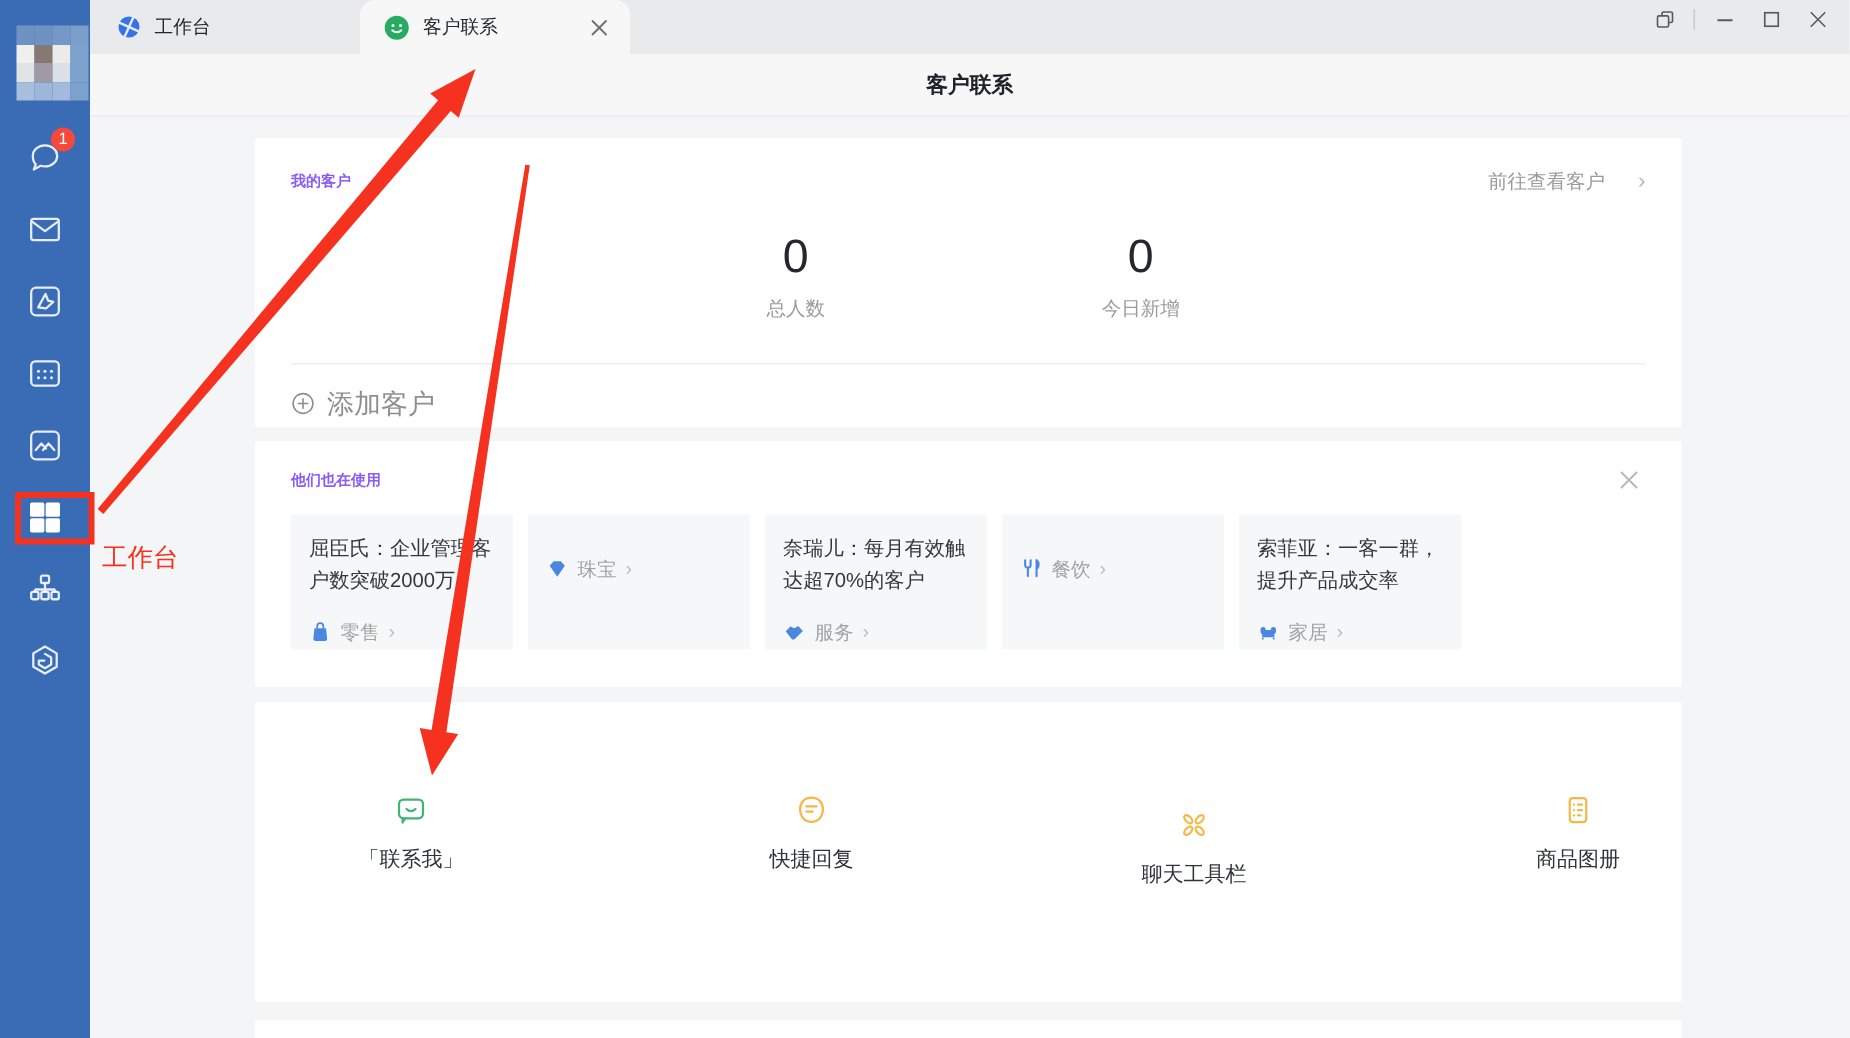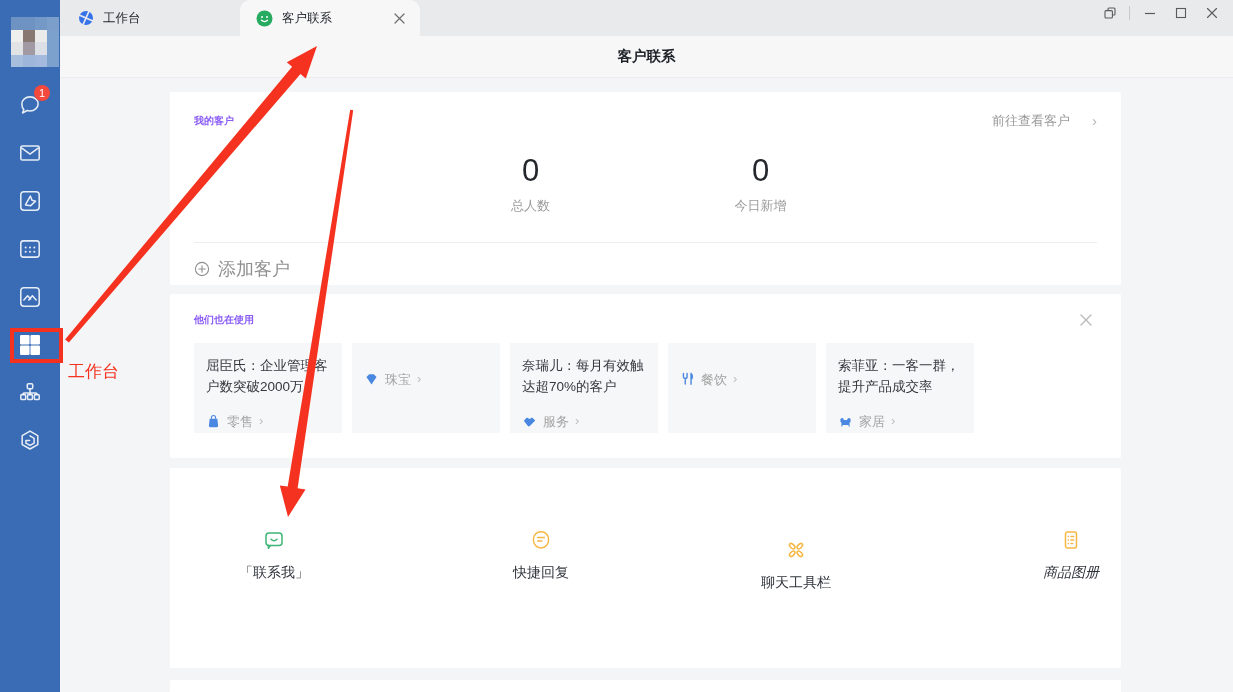--- a/index.html
+++ b/index.html
@@ -62,21 +62,21 @@
   .tile-tag { font-size:13px; color:#a3a3a3; }
   .tile-foot .chev { color:#bdbdbd; font-size:13px; }
 
   .tools-grid { position:absolute; left:24px; top:0; width:903px; height:200px; }
   .tool-item { position:absolute; width:170px; transform:translateX(-50%); text-align:center; cursor:pointer; }
   .tool-item .t-icon { height:22px; display:flex; justify-content:center; }
   .tool-label { margin-top:13px; font-size:14px; color:#30343a; }
   .tp-1 { left:80px;  top:61px; }
   .tp-2 { left:347px; top:61px; }
   .tp-3 { left:602px; top:71px; }
-  .tp-4 { left:877px; top:61px;font-style:italic; }
+  .tp-4 { left:858px; top:61px; }
   .tp-5 { left:91px;  top:132px; }
 
   
   .anno { position:absolute; z-index:10; pointer-events:none; }
   .anno-rect { left:10px; top:328px; width:53px; height:35px; border:4px solid #f5321f; }
   .anno-text { left:68px; top:360px; font-size:17px; color:#f5321f; }
   .anno-svg { left:0; top:0; width:1233px; height:692px; }
 </style>
 </head>
 <body>

